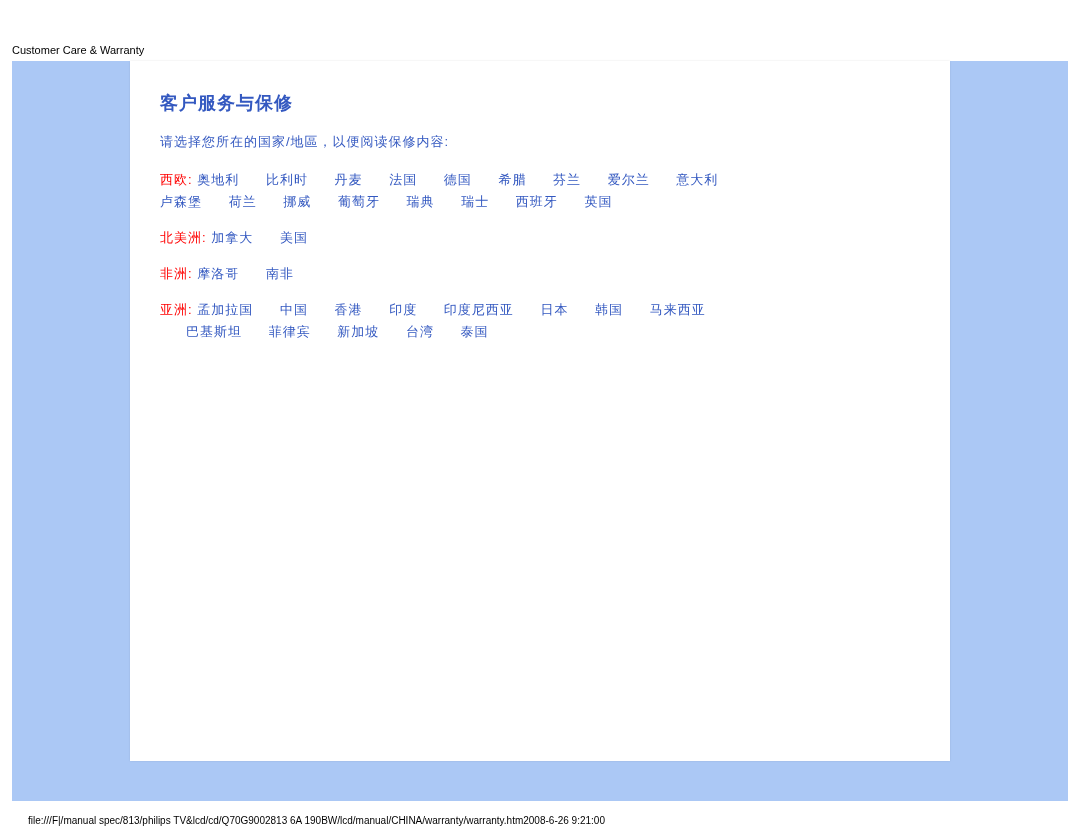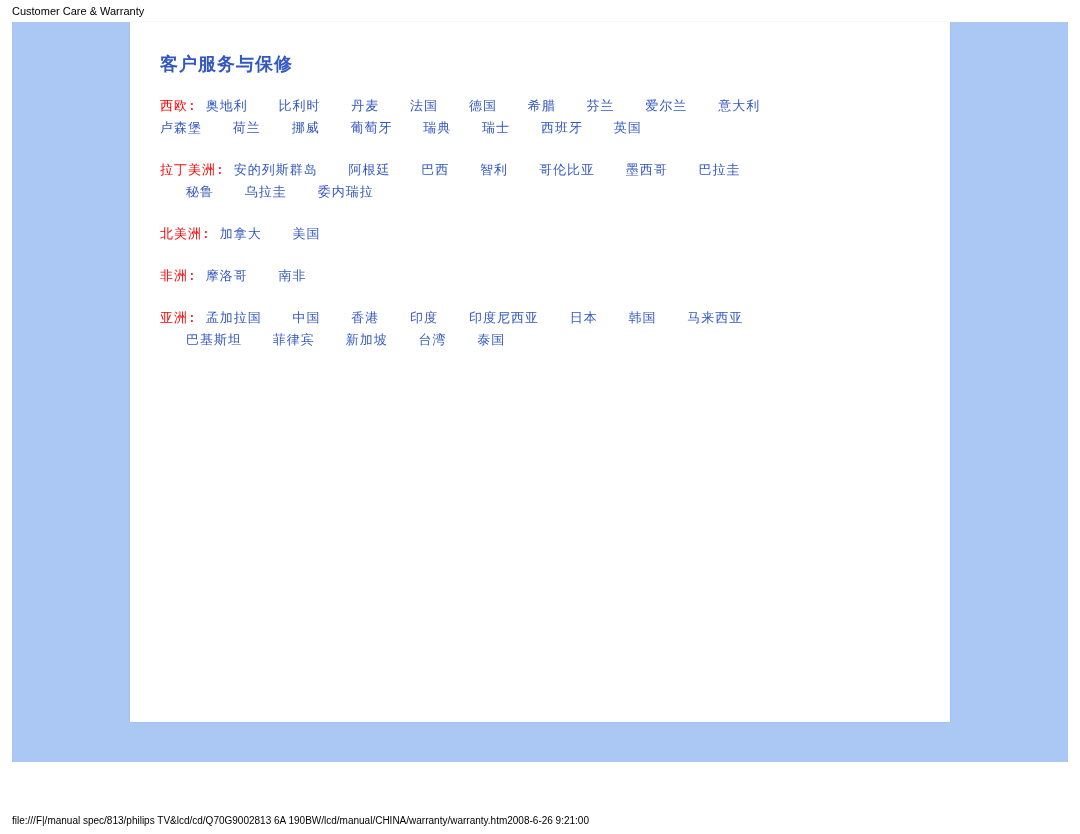--- a/index.html
+++ b/index.html
@@ -1,35 +1,36 @@
 <!DOCTYPE html>
 <html><head>
 <meta charset="utf-8">
 <style>
   html,body{margin:0;padding:0;width:1080px;height:834px;font-family:Arial,"Microsoft YaHei",SimSun,sans-serif;background:#fff;}
-  .header{font-size:11px;padding:5px 8px 4px 12px;color:#000;line-height:1.2;}
+  .header{font-size:11px;padding:5px 8px 4px 12px;color:#000;line-height:1.2;margin-top:39px;}
   .outer{background:#abc8f5;margin:0 12px;padding:0 20px 40px 20px;box-sizing:border-box;position:relative;height:740px;}
-  .page{background:#fff;margin:0 auto;width:820px;height:700px;box-sizing:border-box;padding:30px 10px 20px 30px;position:relative;box-shadow:0 0 2px rgba(0,0,0,0.1);font-family:Liberation Mono, monospace;}
+  .page{background:#fff;margin:0 auto;width:820px;height:700px;box-sizing:border-box;padding:30px 10px 20px 30px;position:relative;box-shadow:0 0 2px rgba(0,0,0,0.1);}
   .title{color:#3358c0;font-size:18px;font-weight:bold;margin-bottom:18px;letter-spacing:1px;}
   .intro{color:#3358c0;font-size:13px;margin-bottom:18px;letter-spacing:1px;}
-  .region-block{margin-bottom:14px;font-size:13px;line-height:22px;letter-spacing:1px;margin-top:20px;}
+  .region-block{margin-bottom:14px;font-size:13px;line-height:22px;letter-spacing:1px;}
   .region-label{color:#ff0000;}
   .link{color:#3358c0;margin-right:22px;display:inline-block;cursor:pointer;white-space:nowrap;}
   .indent{margin-left:26px;}
-  .footer{position:absolute;bottom:8px;left:12px;font-size:10px;color:#000;}
+  .footer{position:absolute;bottom:8px;left:28px;font-size:10px;color:#000;}
 </style>
 </head>
 <body>
 
 <div class="header">Customer Care &amp; Warranty</div>
 
 <div class="outer">
   <div class="page">
 
     <div class="title">客户服务与保修</div>
+    <div class="intro">请选择您所在的国家/地區，以便阅读保修内容:</div>
 
     <div class="region-block">
       <span class="region-label">西欧:</span>
       <span class="link">奥地利</span>
       <span class="link">比利时</span>
       <span class="link">丹麦</span>
       <span class="link">法国</span>
       <span class="link">德国</span>
       <span class="link">希腊</span>
       <span class="link">芬兰</span>
@@ -40,35 +41,20 @@
       <span class="link">荷兰</span>
       <span class="link">挪威</span>
       <span class="link">葡萄牙</span>
       <span class="link">瑞典</span>
       <span class="link">瑞士</span>
       <span class="link">西班牙</span>
       <span class="link">英国</span>
     </div>
 
 
-    <div class="region-block">
-      <span class="region-label">拉丁美洲:</span>
-      <span class="link">安的列斯群岛</span>
-      <span class="link">阿根廷</span>
-      <span class="link">巴西</span>
-      <span class="link">智利</span>
-      <span class="link">哥伦比亚</span>
-      <span class="link">墨西哥</span>
-      <span class="link">巴拉圭</span>
-      <br>
-      <span class="indent"></span>
-      <span class="link">秘鲁</span>
-      <span class="link">乌拉圭</span>
-      <span class="link">委内瑞拉</span>
-    </div>
 
     <div class="region-block">
       <span class="region-label">北美洲:</span>
       <span class="link">加拿大</span>
       <span class="link">美国</span>
     </div>
 
 
     <div class="region-block">
       <span class="region-label">非洲:</span>

